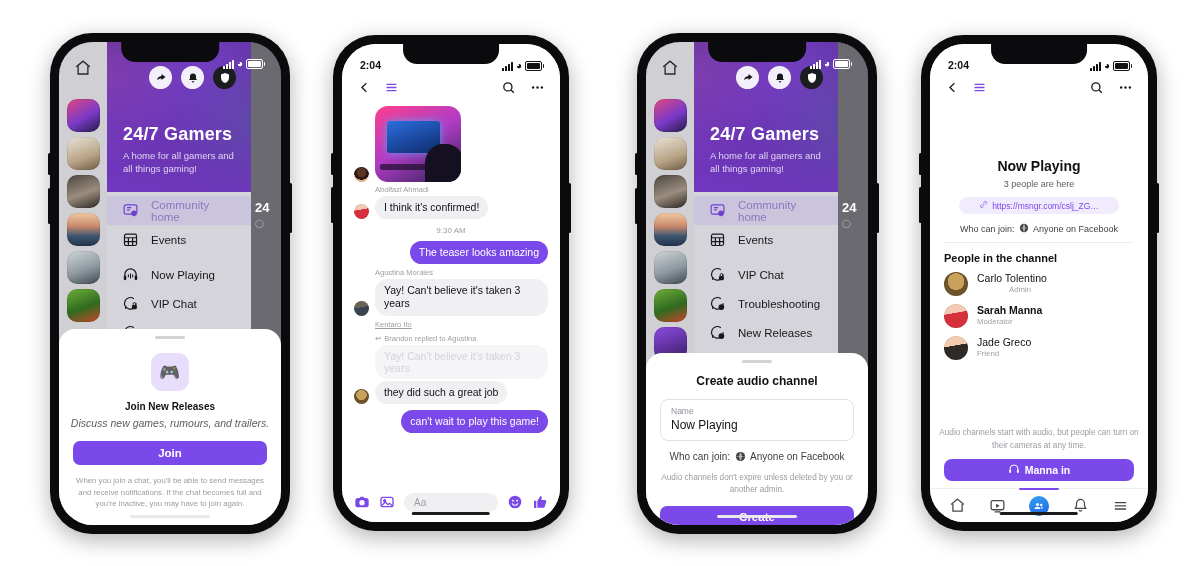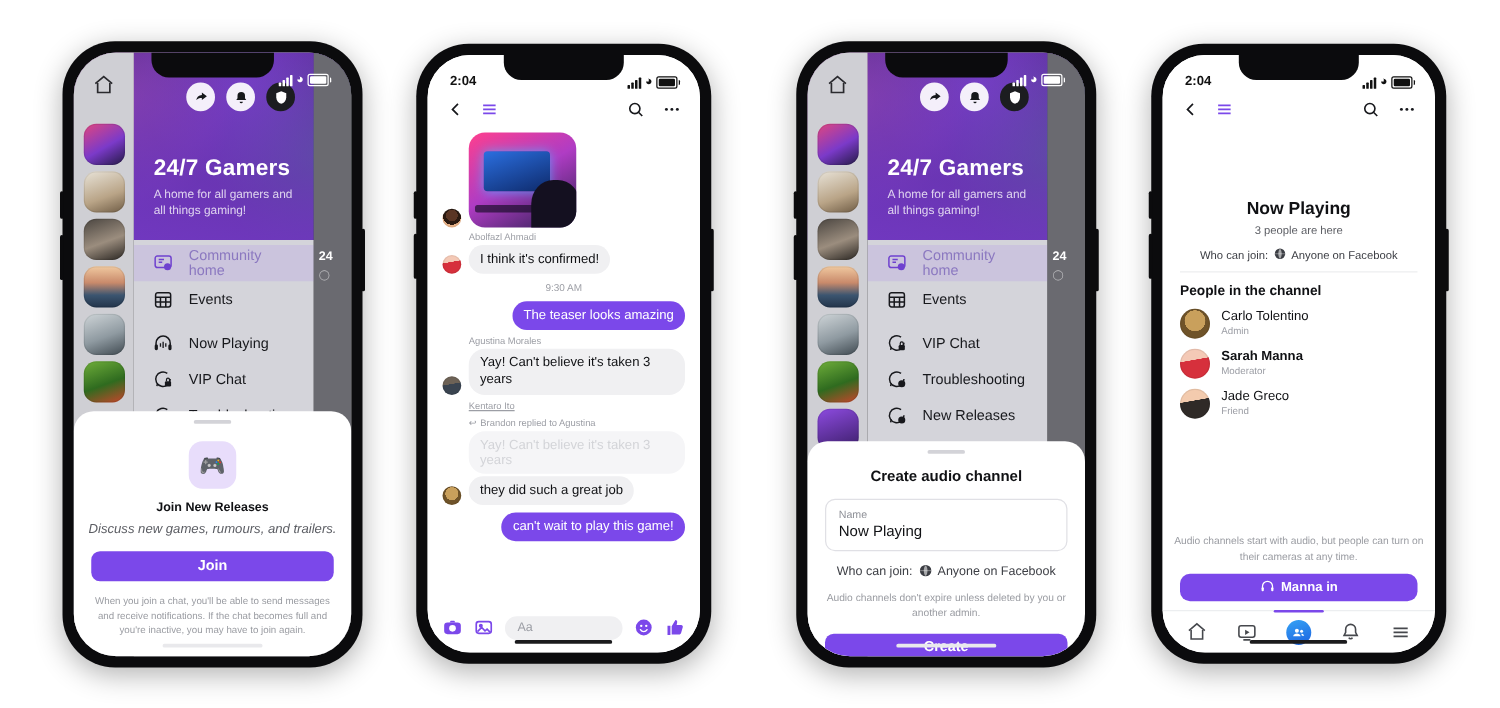--- a/index.html
+++ b/index.html
@@ -67,21 +67,21 @@
   .nav-row{display:flex;align-items:center;gap:11px;height:29px;padding:0 14px;}
   .nav-row.active{background:rgba(160,120,235,.17);}
   .nav-ico{width:19px;height:19px;flex:0 0 19px;color:#17181c;display:flex;align-items:center;justify-content:center;}
   .nav-row.active .nav-ico{color:#6f41cf;}
   .nav-ico svg{width:17px;height:17px;display:block;}
   .nav-lbl{font-size:11.5px;color:#17181c;}
   .nav-row.active .nav-lbl{color:#8b78c0;}
 
   .peekcol{position:absolute;right:0;top:0;bottom:0;width:30px;background:#6a6a70;z-index:9;
            padding-top:150px;box-sizing:border-box;}
-  .peek-title{color:#fff;font-size:10px;font-weight:bold;padding:8px 0 0 4px;}
+  .peek-title{color:#fff;font-size:13px;font-weight:bold;padding:8px 0 0 4px;}
   .peek-sub{color:rgba(255,255,255,.55);font-size:8px;padding:4px 0 0 4px;}
   .peek-dim{position:absolute;inset:0;background:rgba(20,20,24,.32);}
 
   
   .sheet{position:absolute;left:0;right:0;bottom:0;background:#fff;
          border-radius:16px 16px 0 0;z-index:25;box-sizing:border-box;}
   .grabber{width:30px;height:3px;border-radius:2px;background:#d3d3d8;margin:7px auto 0;}
 
   .join-icon{width:38px;height:38px;border-radius:11px;background:#e8ddfb;margin:14px auto 0;
              display:flex;align-items:center;justify-content:center;font-size:17px;}
@@ -638,39 +638,49 @@
                   <circle cx="12" cy="12" r="1.9"></circle>
                   <circle cx="19" cy="12" r="1.9"></circle>
                 </svg>
             </span>
           </div>
         </div>
 
         <div class="ac-body">
           <div class="ac-title">Now Playing</div>
           <div class="ac-sub">3 people are here</div>
+          <div class="ac-link">
+            <span>
+              <svg viewBox="0 0 24 24" width="9" height="9" fill="none" stroke="currentColor" stroke-width="2">
+                  <path d="M9.5 14.5l5-5"></path>
+                  <path d="M12 7l2-2a3.5 3.5 0 015 5l-2 2"></path>
+                  <path d="M12 17l-2 2a3.5 3.5 0 01-5-5l2-2"></path>
+                </svg>
+            </span>
+            <span>https://msngr.com/cslj_ZG…</span>
+          </div>
           <div class="ac-who">
             <span>Who can join:</span>
             <span class="globe">
               <svg viewBox="0 0 24 24" width="10" height="10" fill="currentColor" style="vertical-align:-1px;margin:0 2px;">
                   <circle cx="12" cy="12" r="10"></circle>
                   <path d="M12 2.5c-2.6 2.2-3.2 6.6-3.2 9.5S9.4 19.3 12 21.5c2.6-2.2 3.2-6.6 3.2-9.5S14.6 4.7 12 2.5z" fill="#fff" opacity=".55"></path>
                   <path d="M2.5 12h19" stroke="#fff" stroke-width="1.2" opacity=".55"></path>
                 </svg>
             </span>
             <span>Anyone on Facebook</span>
           </div>
 
           <div class="ac-section">People in the channel</div>
 
           <div class="p-row">
             <span class="p-av av-e"></span>
             <span>
               <span class="p-name" style="display:block;">Carlo Tolentino</span>
-              <span class="p-role" style="display:block;">Admin</span>
+              <span class="p-role" style="display:block;margin-left:32px;">Admin</span>
             </span>
           </div>
           <div class="p-row">
             <span class="p-av av-b"></span>
             <span>
               <span class="p-name" style="display:block;font-weight:bold;">Sarah Manna</span>
               <span class="p-role" style="display:block;">Moderator</span>
             </span>
           </div>
           <div class="p-row">

